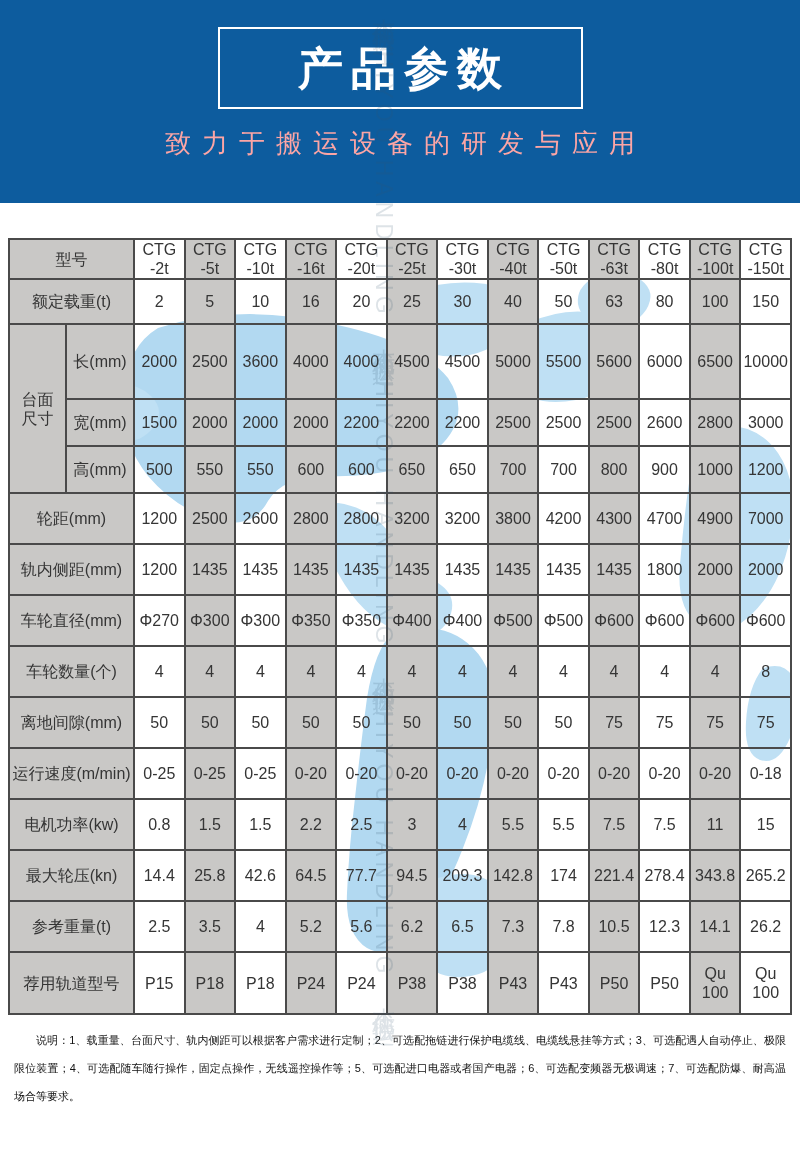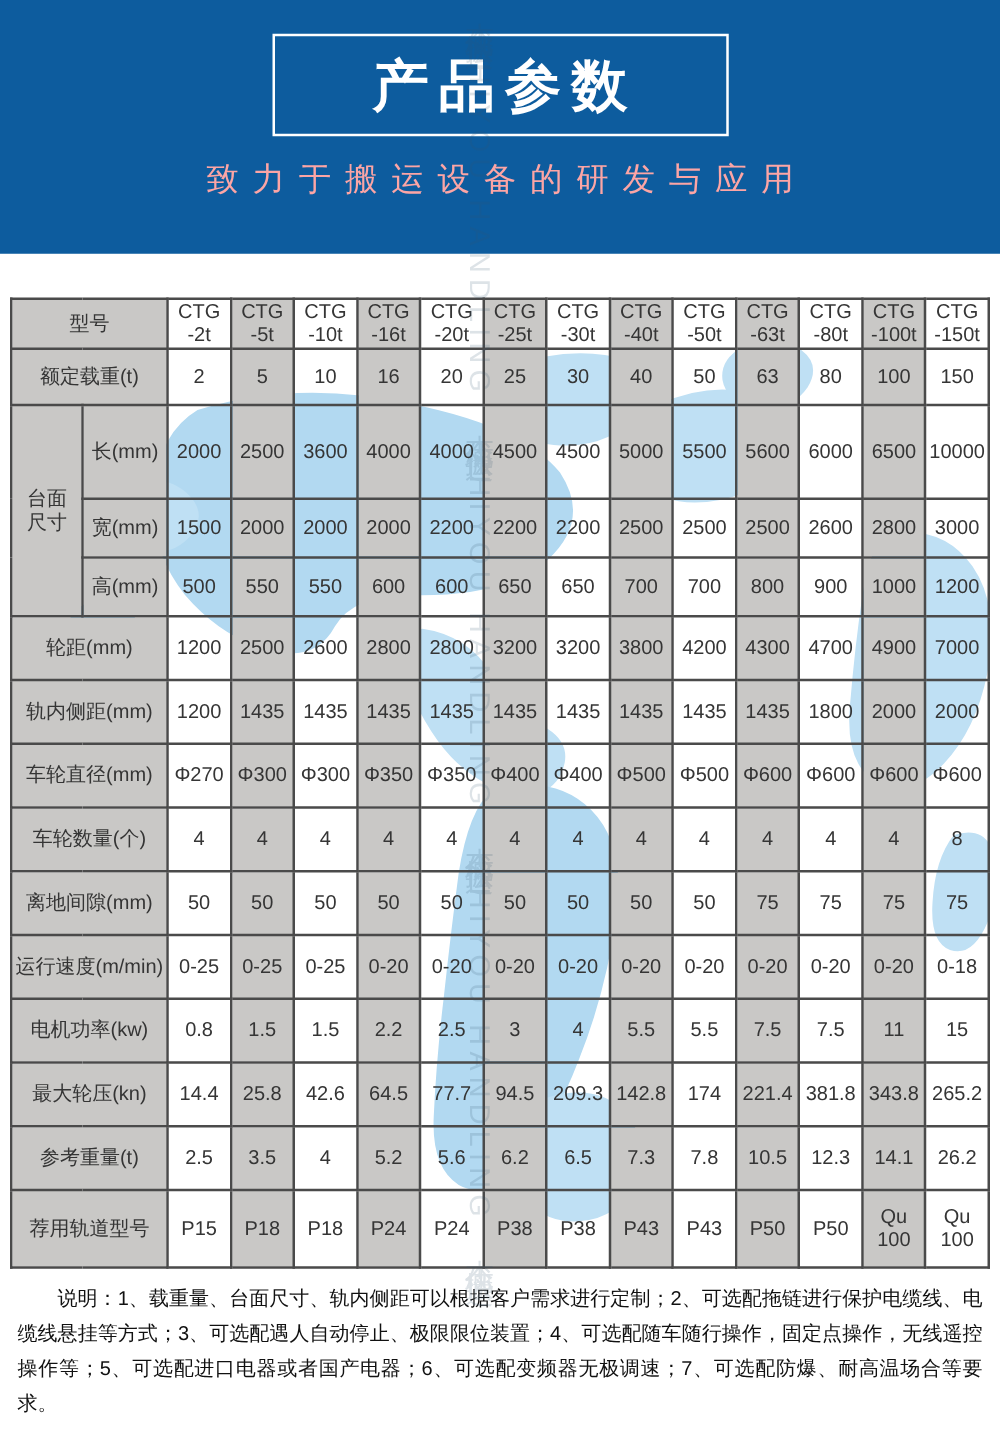--- a/index.html
+++ b/index.html
@@ -53,21 +53,21 @@
   tr.h-model { height:36px; }
   tr.h-load  { height:45px;padding-left:48px; }
   tr.h-tall  { height:75px; }
   tr.h-sub   { height:47px;border-radius:16px; }
   tr.h-last  { height:62px;padding-left:16px; }
 
   
   .notes {
     position:relative; z-index:1;
     margin:11px 14px 0 14px;
-    font-size:16px; line-height:28px; color:#111111;
+    font-size:11px; line-height:28px; color:#111111;
     text-indent:2em; text-align:justify;
   }
 
   
   .watermark {
     position:absolute; left:366px; top:0; height:1157px; width:34px;
     writing-mode:vertical-rl; text-orientation:mixed;
     font-size:23px; letter-spacing:5px;
     color:#33556f; opacity:0.16;
     z-index:3; pointer-events:none;
@@ -329,21 +329,21 @@
           <td class="data">14.4</td>
           <td class="data gray">25.8</td>
           <td class="data">42.6</td>
           <td class="data gray">64.5</td>
           <td class="data">77.7</td>
           <td class="data gray">94.5</td>
           <td class="data">209.3</td>
           <td class="data gray">142.8</td>
           <td class="data">174</td>
           <td class="data gray">221.4</td>
-          <td class="data">381.8</td>
+          <td class="data">278.4</td>
           <td class="data gray">343.8</td>
           <td class="data">265.2</td>
         </tr>
         <tr>
           <td class="label rowlabel" colspan="2">参考重量(t)</td>
           <td class="data">2.5</td>
           <td class="data gray">3.5</td>
           <td class="data">4</td>
           <td class="data gray">5.2</td>
           <td class="data">5.6</td>

